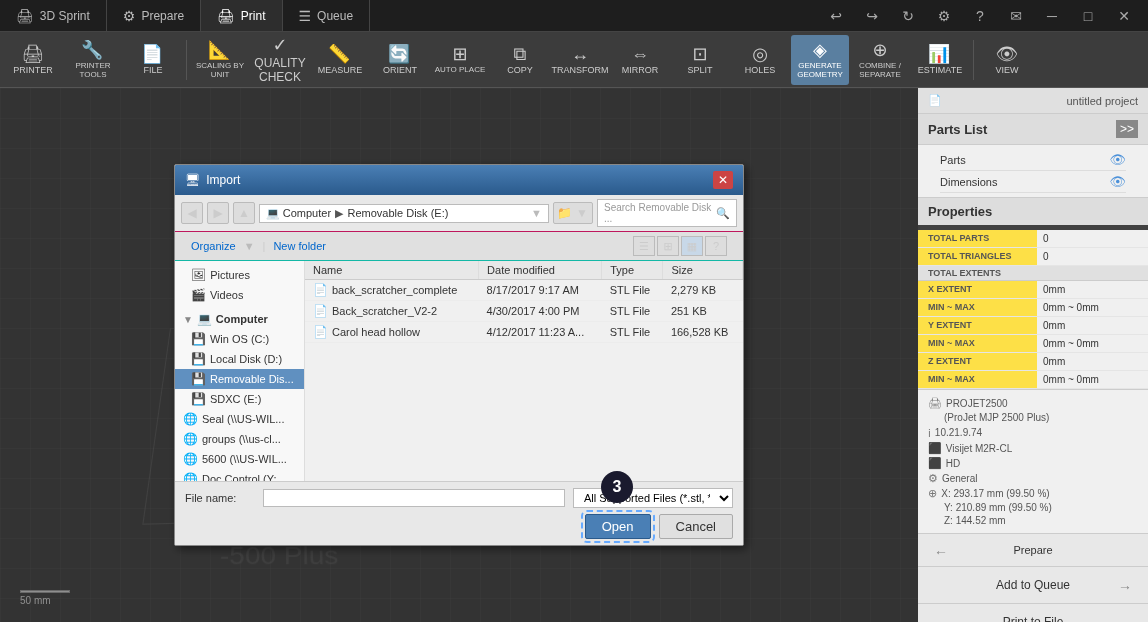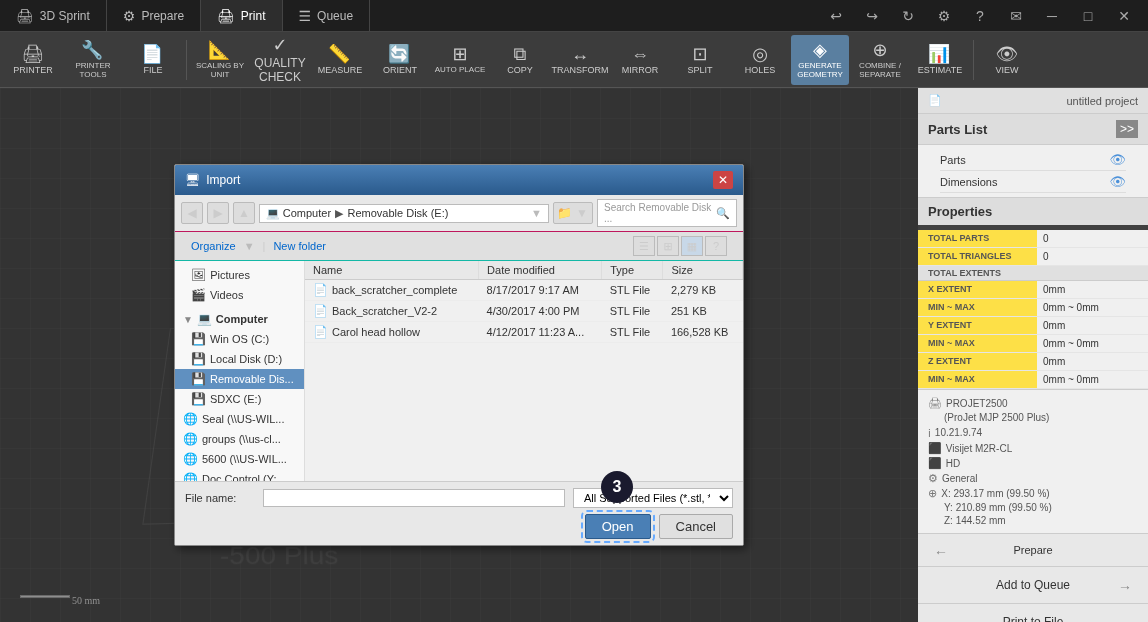--- a/index.html
+++ b/index.html
@@ -23,21 +23,21 @@
 
     
     .main-area { display: flex; height: calc(622px - 32px - 56px); }
 
     
     .viewport { flex: 1; background: #4a4a4a; position: relative; overflow: hidden; }
     .viewport-grid { position: absolute; inset: 0; background:
       linear-gradient(rgba(100,100,100,0.2) 1px, transparent 1px),
       linear-gradient(90deg, rgba(100,100,100,0.2) 1px, transparent 1px);
       background-size: 30px 30px; }
-    .scale-bar { position: absolute; bottom: 16px; left: 20px; display: flex; flex-direction: row; align-items: flex-start; gap: 2px; font-family: Liberation Serif, serif; }
+    .scale-bar { position: absolute; bottom: 16px; left: 20px; display: flex; flex-direction: column; align-items: flex-start; gap: 2px; }
     .scale-line { width: 50px; height: 3px; background: #ccc; border: 1px solid #999; }
     .scale-text { font-size: 10px; color: #ccc; }
 
     
     .right-panel { width: 230px; background: #f0f0f0; display: flex; flex-direction: column; color: #333; }
     .right-top { padding: 6px 10px; background: #e0e0e0; border-bottom: 1px solid #ccc; display: flex; align-items: center; justify-content: space-between; }
     .project-name { font-size: 11px; color: #555; }
     .parts-list-header { display: flex; align-items: center; justify-content: space-between; padding: 6px 10px; background: #ddd; border-bottom: 1px solid #ccc; }
     .parts-list-title { font-size: 13px; font-weight: bold; color: #333; }
     .expand-btn { width: 22px; height: 18px; background: #888; color: #fff; display: flex; align-items: center; justify-content: center; font-size: 12px; cursor: pointer; }

